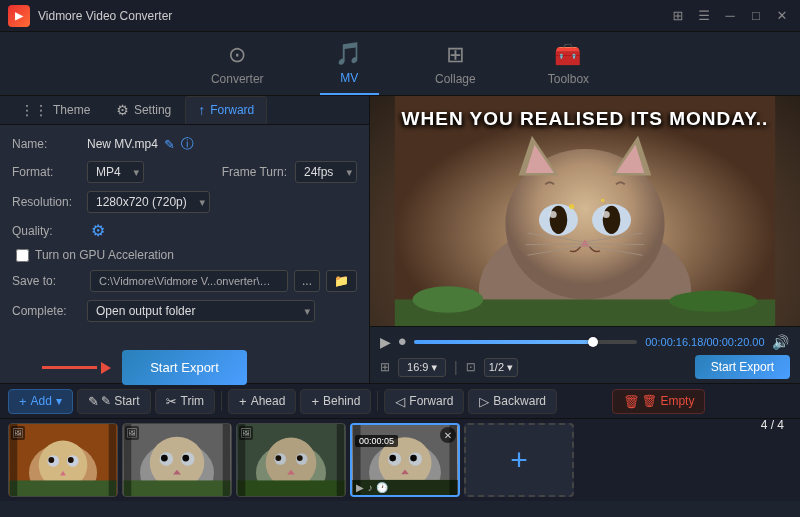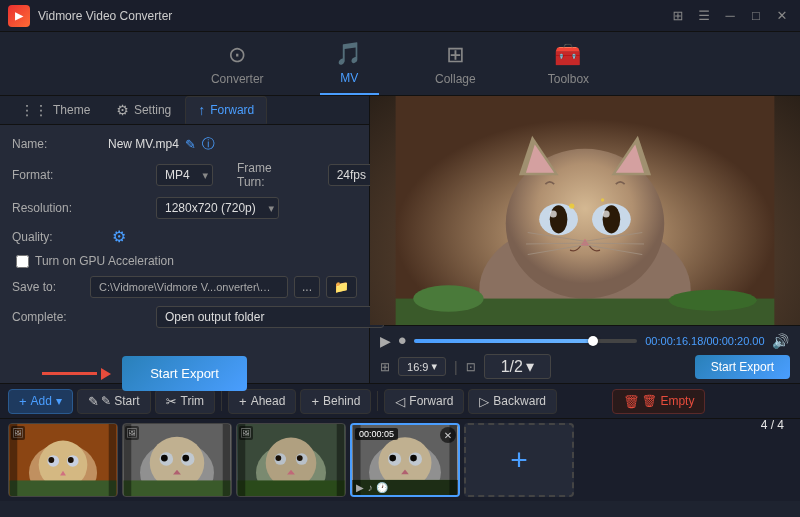--- a/index.html
+++ b/index.html
@@ -115,21 +115,21 @@
 
     
     .form-area {
       padding: 10px 12px;
       flex: 1;
     }
     .form-row {
       display: flex;
       align-items: center;
       margin-bottom: 8px;
-      gap: 24px;
+      gap: 3px;
     }
     .form-label {
       width: 72px;
       color: #aaa;
       font-size: 12px;
       flex-shrink: 0;
     }
     .form-value {
       color: #ddd;
       font-size: 12px;
@@ -147,21 +147,20 @@
       font-size: 12px;
       padding: 3px 22px 3px 8px;
       border-radius: 3px;
       appearance: none;
       cursor: pointer;
       position: relative;
     }
     .select-wrapper {
       position: relative;
       display: inline-block;
-      margin-left: 48px;
     }
     .select-wrapper::after {
       content: '▾';
       position: absolute;
       right: 5px;
       top: 50%;
       transform: translateY(-50%);
       color: #888;
       pointer-events: none;
       font-size: 11px;
@@ -336,22 +335,22 @@
       font-size: 11px;
       padding: 2px 8px;
       border-radius: 3px;
       cursor: pointer;
       display: flex; align-items: center; gap: 3px;
     }
     .page-badge {
       background: #252a38;
       border: 1px solid #444;
       color: #ddd;
-      font-size: 16px;
-      padding: 2px 16px;
+      font-size: 11px;
+      padding: 2px 4px;
       border-radius: 3px;
       cursor: pointer;
       display: flex; align-items: center; gap: 3px;
     }
     .export-btn-right {
       margin-left: auto;
       background: linear-gradient(135deg, #2980b9, #4a9eff);
       color: white;
       border: none;
       padding: 5px 16px;
@@ -438,21 +437,21 @@
     .film-overlay {
       position: absolute;
       bottom: 0; left: 0; right: 0;
       background: rgba(0,0,0,0.5);
       display: flex; align-items: center; gap: 4px;
       padding: 2px 4px;
     }
     .film-icon { font-size: 10px; color: #aaa; }
     .film-time {
       position: absolute;
-      top: 3px; left: 3px;
+      top: 10px; left: 3px;
       background: rgba(0,0,0,0.7);
       color: white;
       font-size: 9px;
       padding: 1px 4px;
       border-radius: 2px;
     }
     .film-close {
       position: absolute;
       top: 2px; right: 2px;
       width: 16px; height: 16px;
@@ -665,20 +664,21 @@
         <path d="M170,100 Q175,95 180,100" stroke="#7a6050" fill="none" stroke-width="2"></path>
         <path d="M250,100 Q255,95 260,100" stroke="#7a6050" fill="none" stroke-width="2"></path>
 
         <circle cx="200" cy="125" r="3" fill="#f0d030" opacity="0.8"></circle>
         <circle cx="235" cy="118" r="2" fill="#f0d030" opacity="0.7"></circle>
 
         <rect x="0" y="230" width="430" height="30" fill="#3a5a2a"></rect>
         <ellipse cx="60" cy="230" rx="40" ry="15" fill="#4a7a3a"></ellipse>
         <ellipse cx="360" cy="232" rx="50" ry="12" fill="#3a6a2a"></ellipse>
       </svg>
+      <div class="cat-text-overlay" style="font-size:19px; text-shadow:2px 2px 4px #000, -2px 2px 4px #000;">WHEN YOU REALISED ITS MONDAY..</div>
     </div>
 
     <div class="video-controls">
       <div class="progress-row">
         <button class="ctrl-btn">▶</button>
         <button class="ctrl-btn">⏺</button>
         <div class="progress-bar-track">
           <div class="progress-bar-fill"></div>
           <div class="progress-thumb"></div>
         </div>

